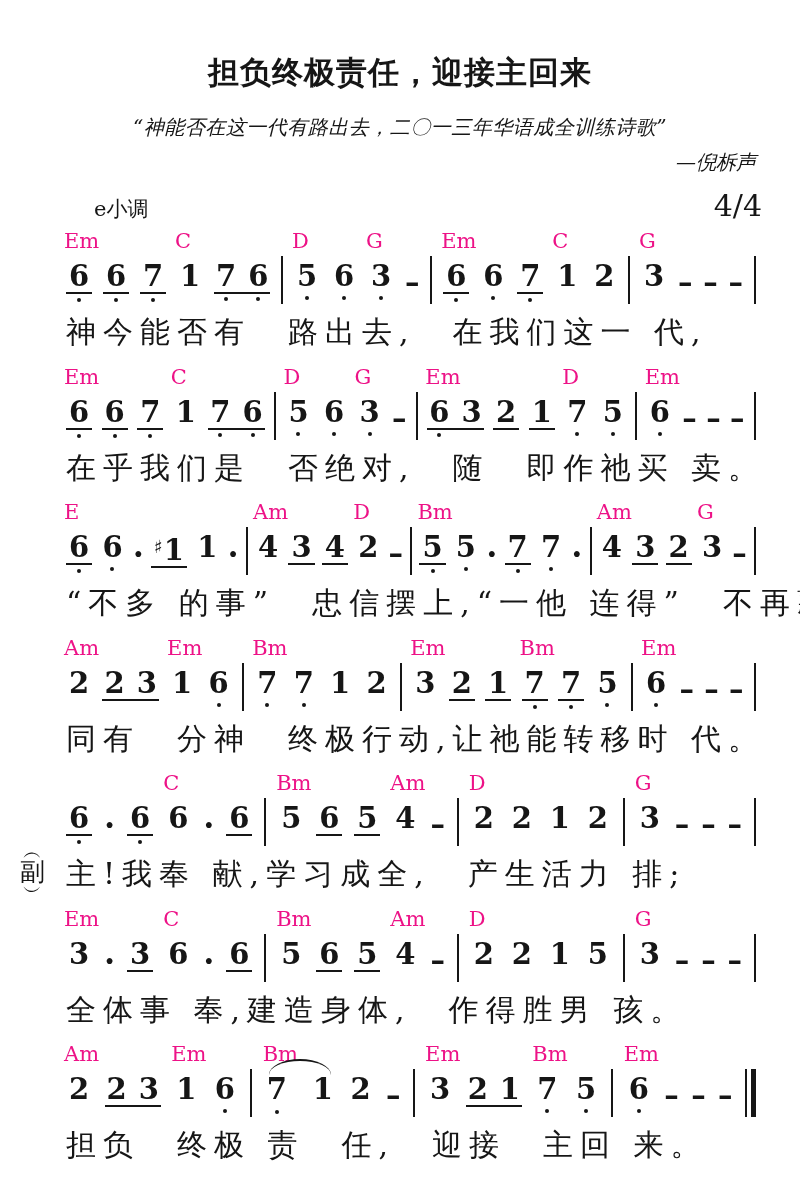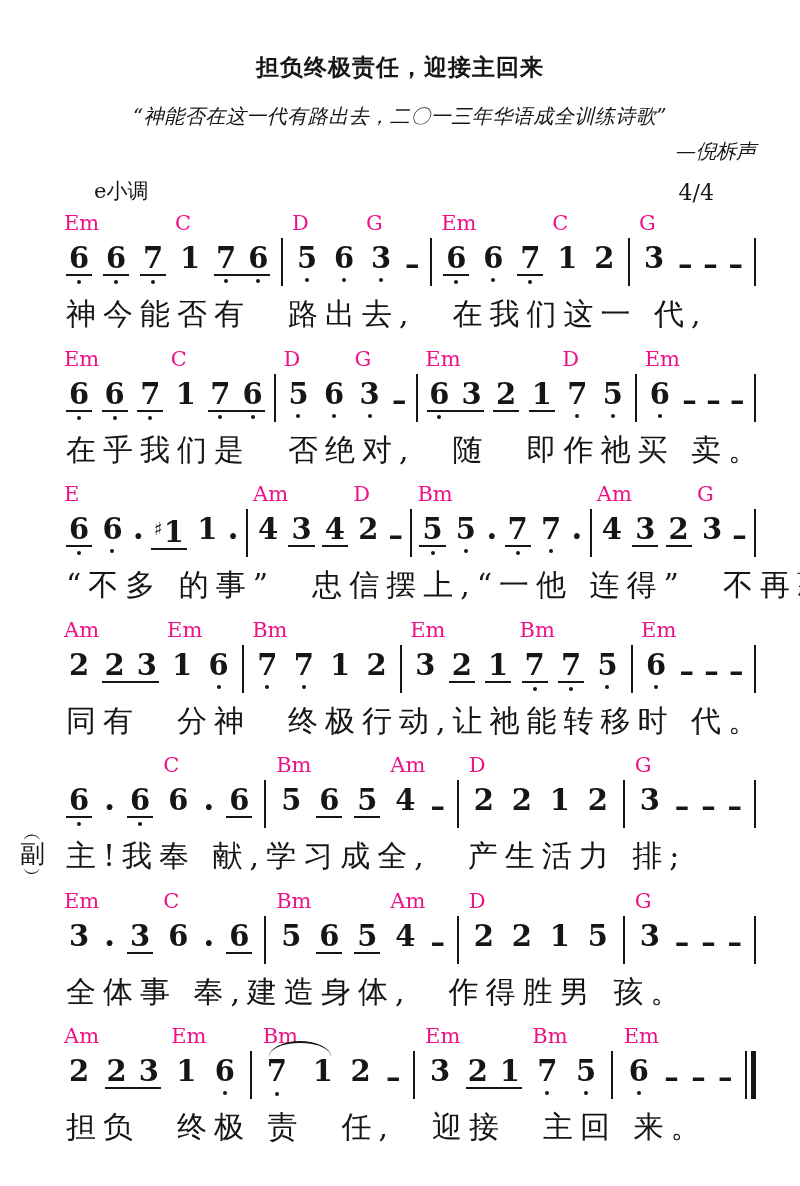--- a/index.html
+++ b/index.html
@@ -1,27 +1,27 @@
 <!DOCTYPE html>
 <html style="--chord: #ed1287;"><head>
 <meta charset="utf-8">
 <style>
   html,body{margin:0;padding:0;background:#ffffff;color:#161616;}
   .page{width:800px;min-height:1186px;box-sizing:border-box;background:#fff;overflow:hidden;
         font-family:"DejaVu Serif","Liberation Serif",serif;}
   
   .header{text-align:center;}
-  .title{margin-top:52px;font-size:23px;font-weight:bold;letter-spacing:1px;
+  .title{margin-top:52px;font-size:31px;font-weight:bold;letter-spacing:1px;
          font-family:"DejaVu Sans","Liberation Sans",sans-serif;}
   .subtitle{margin-top:24px;font-size:20px;}
   .quote{margin-top:20px;font-size:20px;font-style:italic;letter-spacing:.5px;}
   .attribution{margin-top:8px;text-align:right;padding-right:44px;font-size:20px;font-style:italic;}
   .keyrow{display:flex;justify-content:space-between;align-items:flex-end;
-          padding:12px 86px 0 94px;font-size:21px;}
-  .timesig{font-size:22px;}
+          padding:12px 38px 0 94px;font-size:21px;}
+  .timesig{font-size:30px;}
   
   .score{padding-left:66px;margin-top:4px;}
   .line-block{position:relative;padding-top:33px;margin-bottom:12px;}
   .mline{display:flex;width:690px;justify-content:space-between;align-items:flex-start;}
   .ncell{position:relative;display:flex;}
   .chord{position:absolute;top:-29px;left:-2px;font-size:21px;line-height:1;
          color:var(--chord,#ed1287);white-space:nowrap;}
   .nstack{display:flex;flex-direction:column;align-items:center;}
   .numrow{font-size:29px;font-weight:600;line-height:32px;padding:0 3px;white-space:nowrap;}
   .numrow.u{border-bottom:2px solid #161616;}

